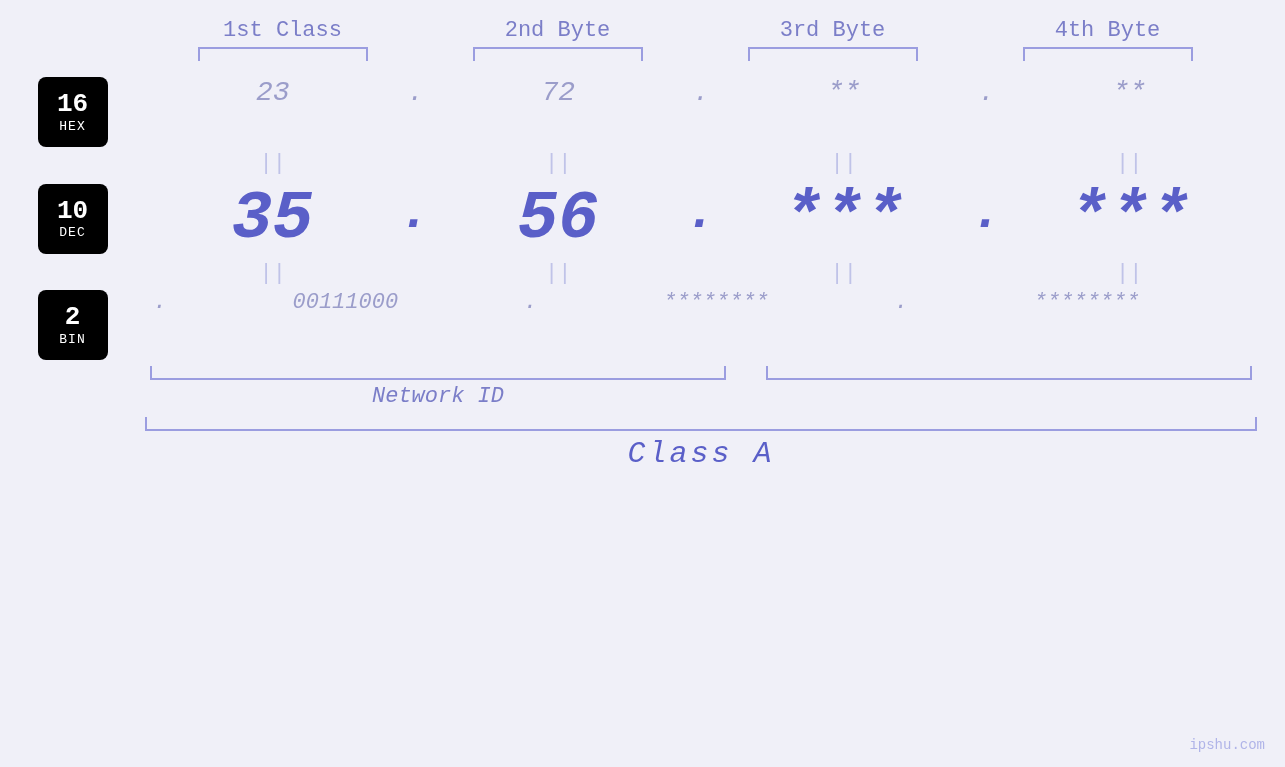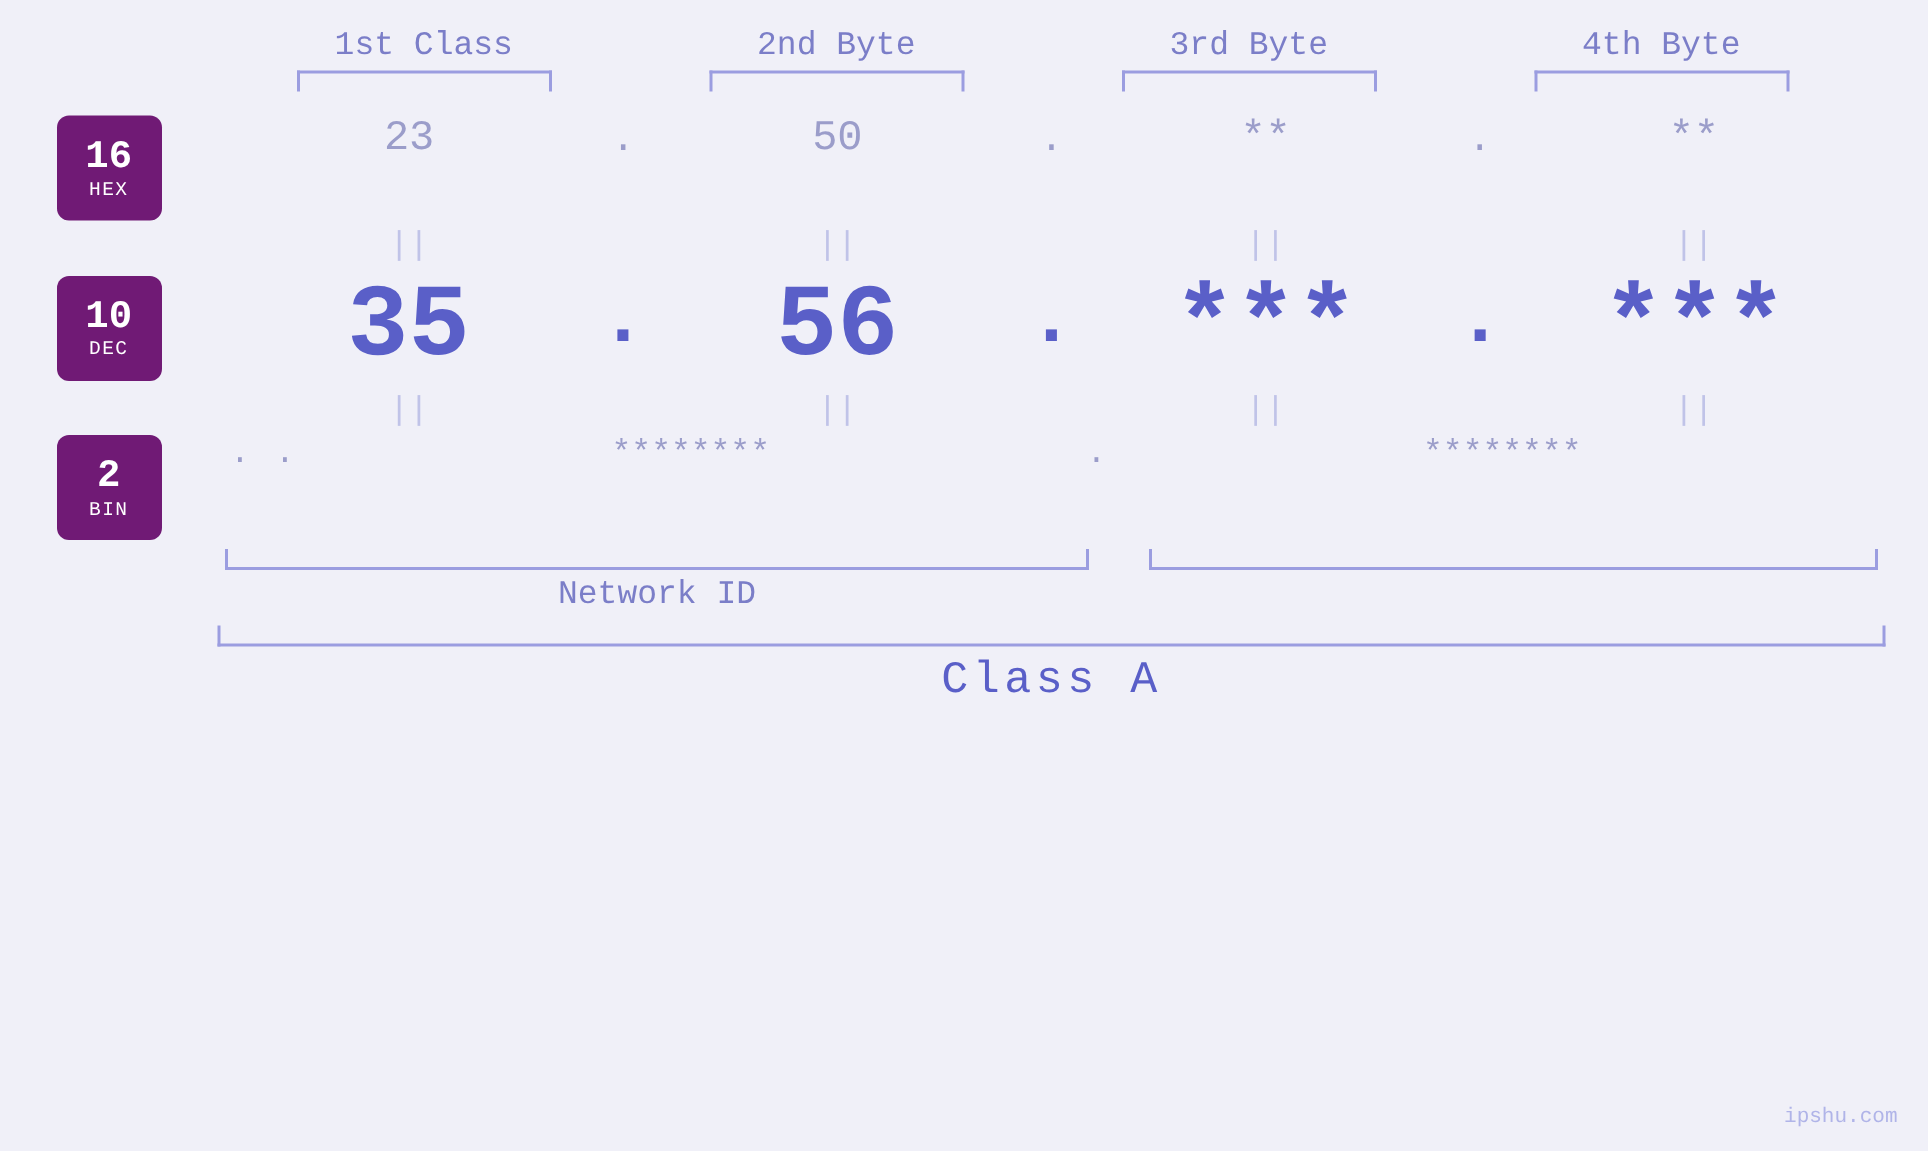--- a/index.html
+++ b/index.html
@@ -60,21 +60,21 @@
       width: 170px;
       height: 14px;
       border-top: 2px solid #9b9de0;
       border-left: 2px solid #9b9de0;
       border-right: 2px solid #9b9de0;
     }
 
     .badge {
       width: 70px;
       height: 70px;
-      background: #701a75;
+      background: #000000;
       border-radius: 8px;
       display: flex;
       flex-direction: column;
       align-items: center;
       justify-content: center;
       color: white;
       font-family: Liberation Mono, monospace;
     }
 
     .badge-num {
@@ -130,20 +130,21 @@
       width: 145px;
       flex-shrink: 0;
       display: flex;
       align-items: center;
       justify-content: center;
     }
 
     .layout-right {
       flex: 1;
       padding-right: 28px;
+      font-style: italic;
     }
 
     .four-cells {
       display: flex;
       align-items: center;
     }
 
     .four-cells .vcell {
       flex: 1;
       display: flex;
@@ -195,21 +196,21 @@
     </div>
     <div class="layout-right">
       <div class="four-cells">
         <div class="vcell">
           <span class="hex-val">23</span>
         </div>
         <div class="dot-cell">
           <span class="hex-val" style="font-size:26px;">.</span>
         </div>
         <div class="vcell">
-          <span class="hex-val">50</span>
+          <span class="hex-val">72</span>
         </div>
         <div class="dot-cell">
           <span class="hex-val" style="font-size:26px;">.</span>
         </div>
         <div class="vcell">
           <span class="hex-val">**</span>
         </div>
         <div class="dot-cell">
           <span class="hex-val" style="font-size:26px;">.</span>
         </div>
@@ -305,20 +306,23 @@
       <div class="badge">
         <span class="badge-num">2</span>
         <span class="badge-label">BIN</span>
       </div>
     </div>
     <div class="layout-right">
       <div class="four-cells">
         <div class="dot-cell">
           <span style="font-size:22px;color:#9b9dca;">.</span>
         </div>
+        <div class="vcell">
+          <span class="bin-val">00111000</span>
+        </div>
         <div class="dot-cell">
           <span style="font-size:22px;color:#9b9dca;">.</span>
         </div>
         <div class="vcell">
           <span class="bin-val">********</span>
         </div>
         <div class="dot-cell">
           <span style="font-size:22px;color:#9b9dca;">.</span>
         </div>
         <div class="vcell">

